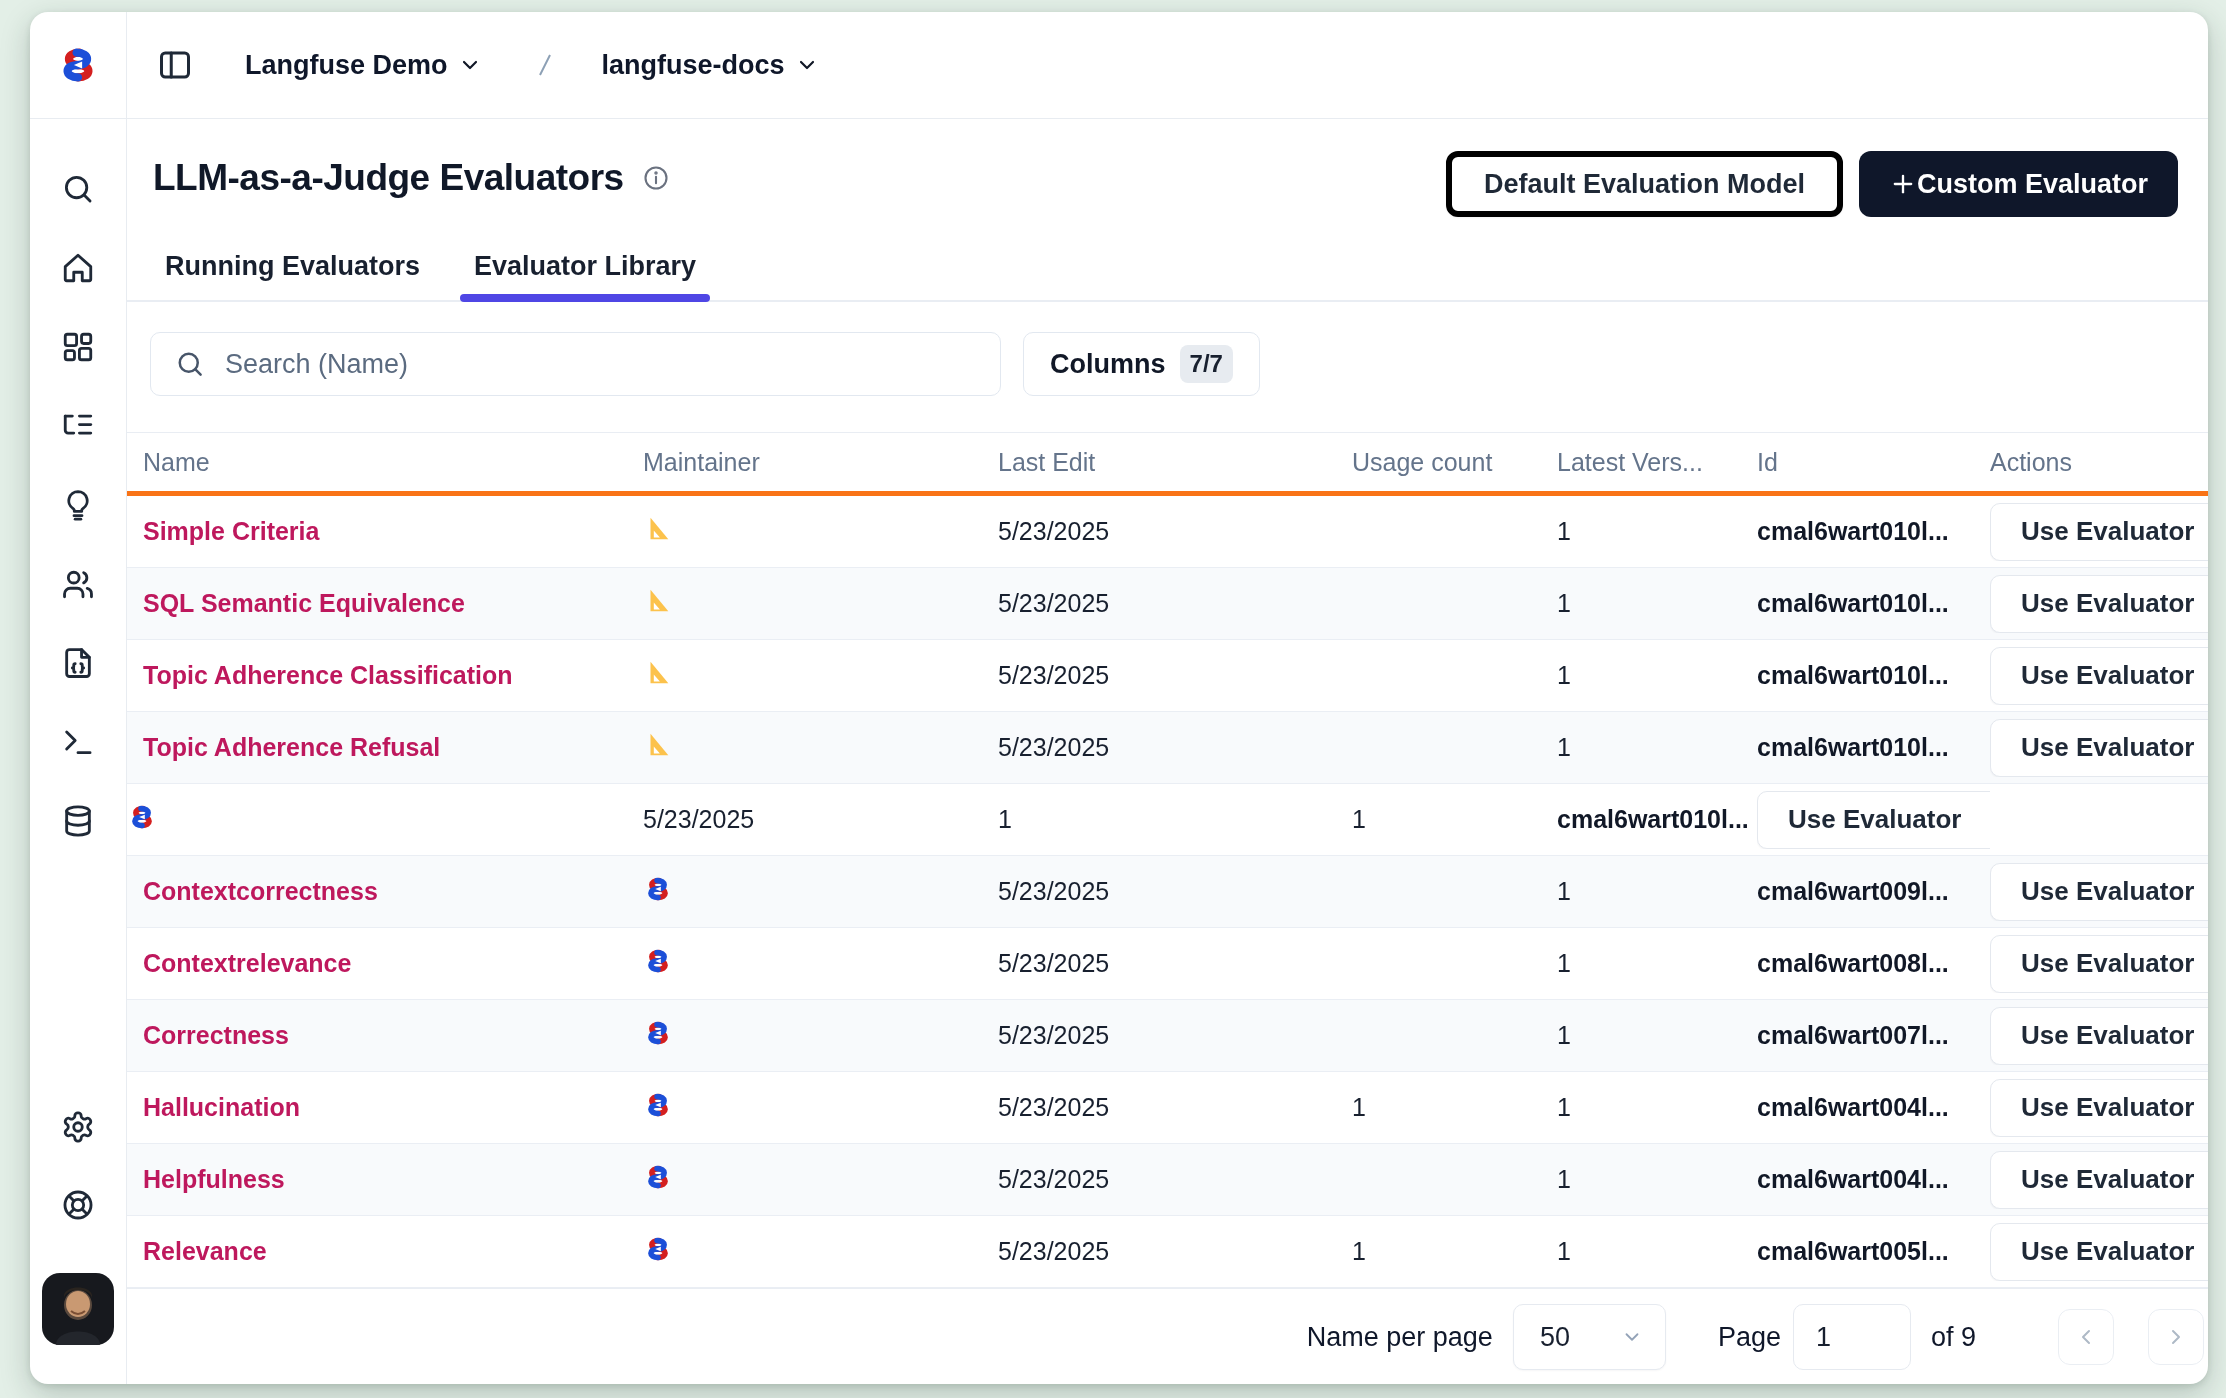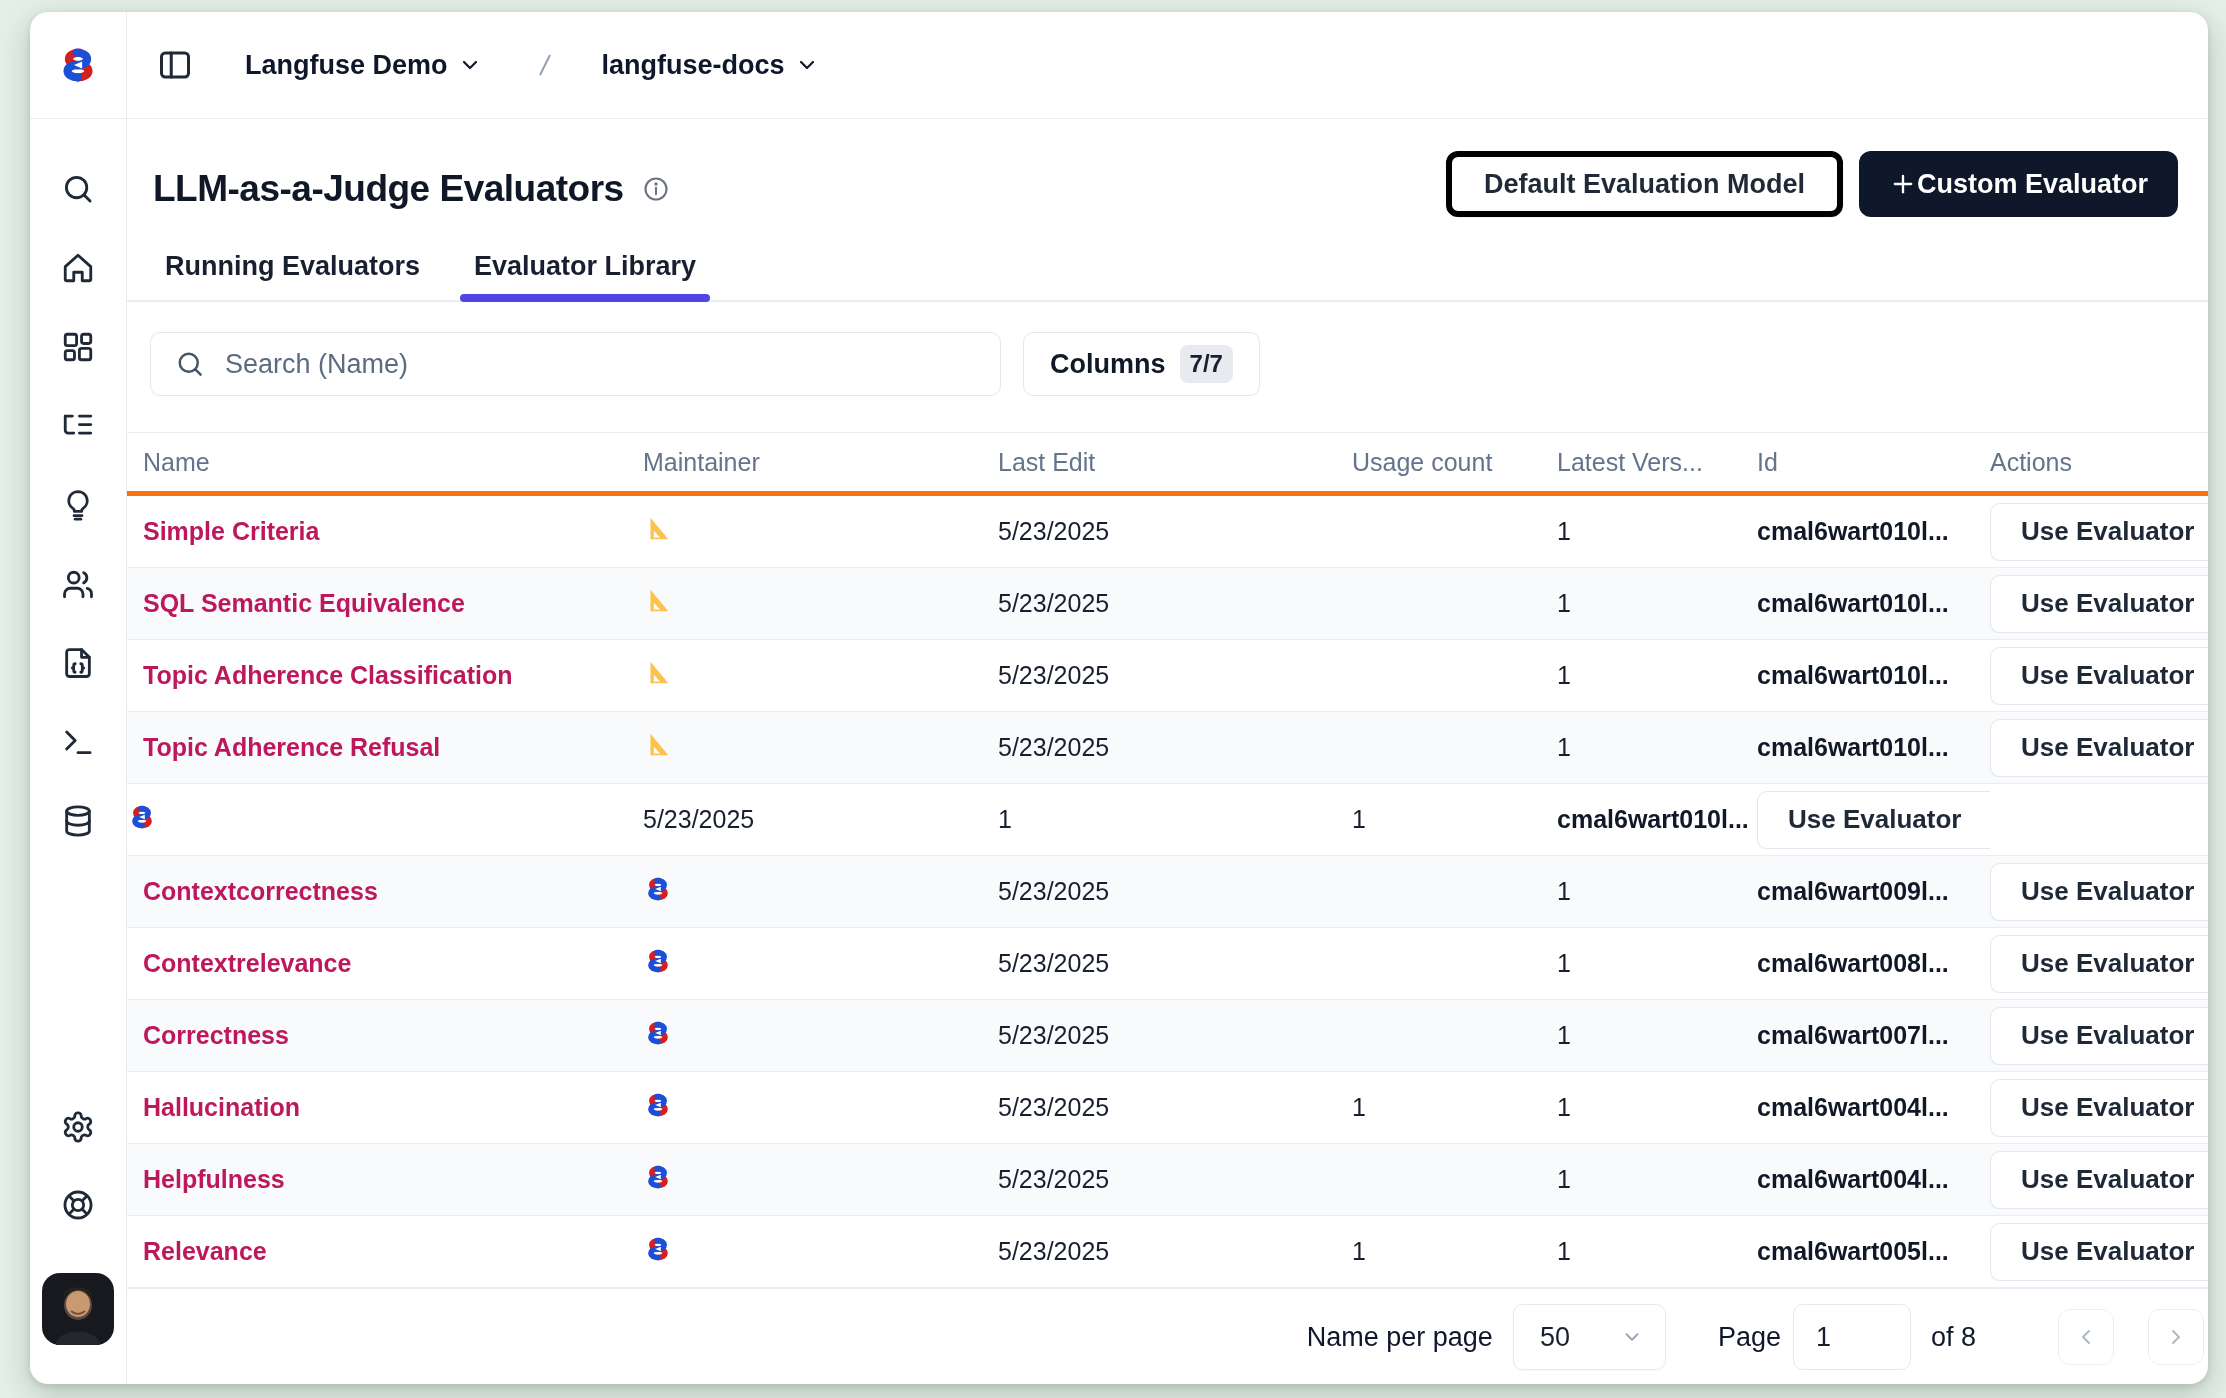--- a/index.html
+++ b/index.html
@@ -30,21 +30,21 @@
   .sidebar { border-right:1px solid #e8ecf1; display:flex; flex-direction:column; align-items:center;
     padding:50px 0 40px; }
   .side-icon { width:40px; height:40px; margin-bottom:39px; display:flex; align-items:center; justify-content:center; cursor:pointer; }
   .side-spacer { flex:1; }
   .side-icon.bottom1 { margin-bottom:38px; }
   .side-icon.bottom2 { margin-bottom:48px; }
   .avatar { width:72px; height:72px; border-radius:18px; overflow:hidden; cursor:pointer; display:block; }
   
   .main { display:flex; flex-direction:column; min-width:0; }
   .page-head { display:flex; align-items:flex-start; justify-content:space-between; padding:32px 30px 0 26px; }
-  .title-wrap { display:flex; align-items:center; gap:18px; padding-top:6px;margin-top:11px; }
+  .title-wrap { display:flex; align-items:center; gap:18px; padding-top:6px; }
   .page-title { font-size:37px; font-weight:700; color:#101828; letter-spacing:-.5px; }
   .head-actions { display:flex; gap:16px; }
   .btn { display:flex; align-items:center; justify-content:center; border-radius:12px; cursor:pointer;
     font-family:"Liberation Sans",sans-serif; font-size:27px; font-weight:600; height:66px; border:none; }
   .btn-outline { background:#fff; border:6px solid #000000; color:#1f2937; padding:16px 32px;
     box-shadow:0 1px 2px rgba(16,24,40,.05); }
   .btn-dark { background:#0f172a; color:#ffffff; padding:0 30px; gap:0; }
   
   .tabs { display:flex; gap:26px; padding-left:24px; margin-top:34px; border-bottom:2px solid #e9edf3; }
   .tab { position:relative; padding:0 14px 18px; font-size:27px; font-weight:600; color:#18202f; cursor:pointer; background:none; border:none; font-family:"Liberation Sans",sans-serif; }
@@ -458,21 +458,21 @@
     <div class="tfooter">
       <span class="ft-label">Name per page</span>
       <div class="select-box">
         <span class="val">50</span>
         <svg width="22" height="22" viewBox="0 0 24 24" fill="none" stroke="#94a3b8" stroke-width="2" stroke-linecap="round" stroke-linejoin="round">
             <path d="m6 9 6 6 6-6"></path>
           </svg>
       </div>
       <span class="page-label">Page</span>
       <input class="page-input" type="text" value="1" style="">
-      <span class="of-label">of 8</span>
+      <span class="of-label">of 9</span>
       <button class="nav-btn nav-prev">
         <svg width="24" height="24" viewBox="0 0 24 24" fill="none" stroke="#aeb9c6" stroke-width="2" stroke-linecap="round" stroke-linejoin="round">
             <path d="m15 18-6-6 6-6"></path>
           </svg>
       </button>
       <button class="nav-btn nav-next">
         <svg width="24" height="24" viewBox="0 0 24 24" fill="none" stroke="#aeb9c6" stroke-width="2" stroke-linecap="round" stroke-linejoin="round">
             <path d="m9 18 6-6-6-6"></path>
           </svg>
       </button>

